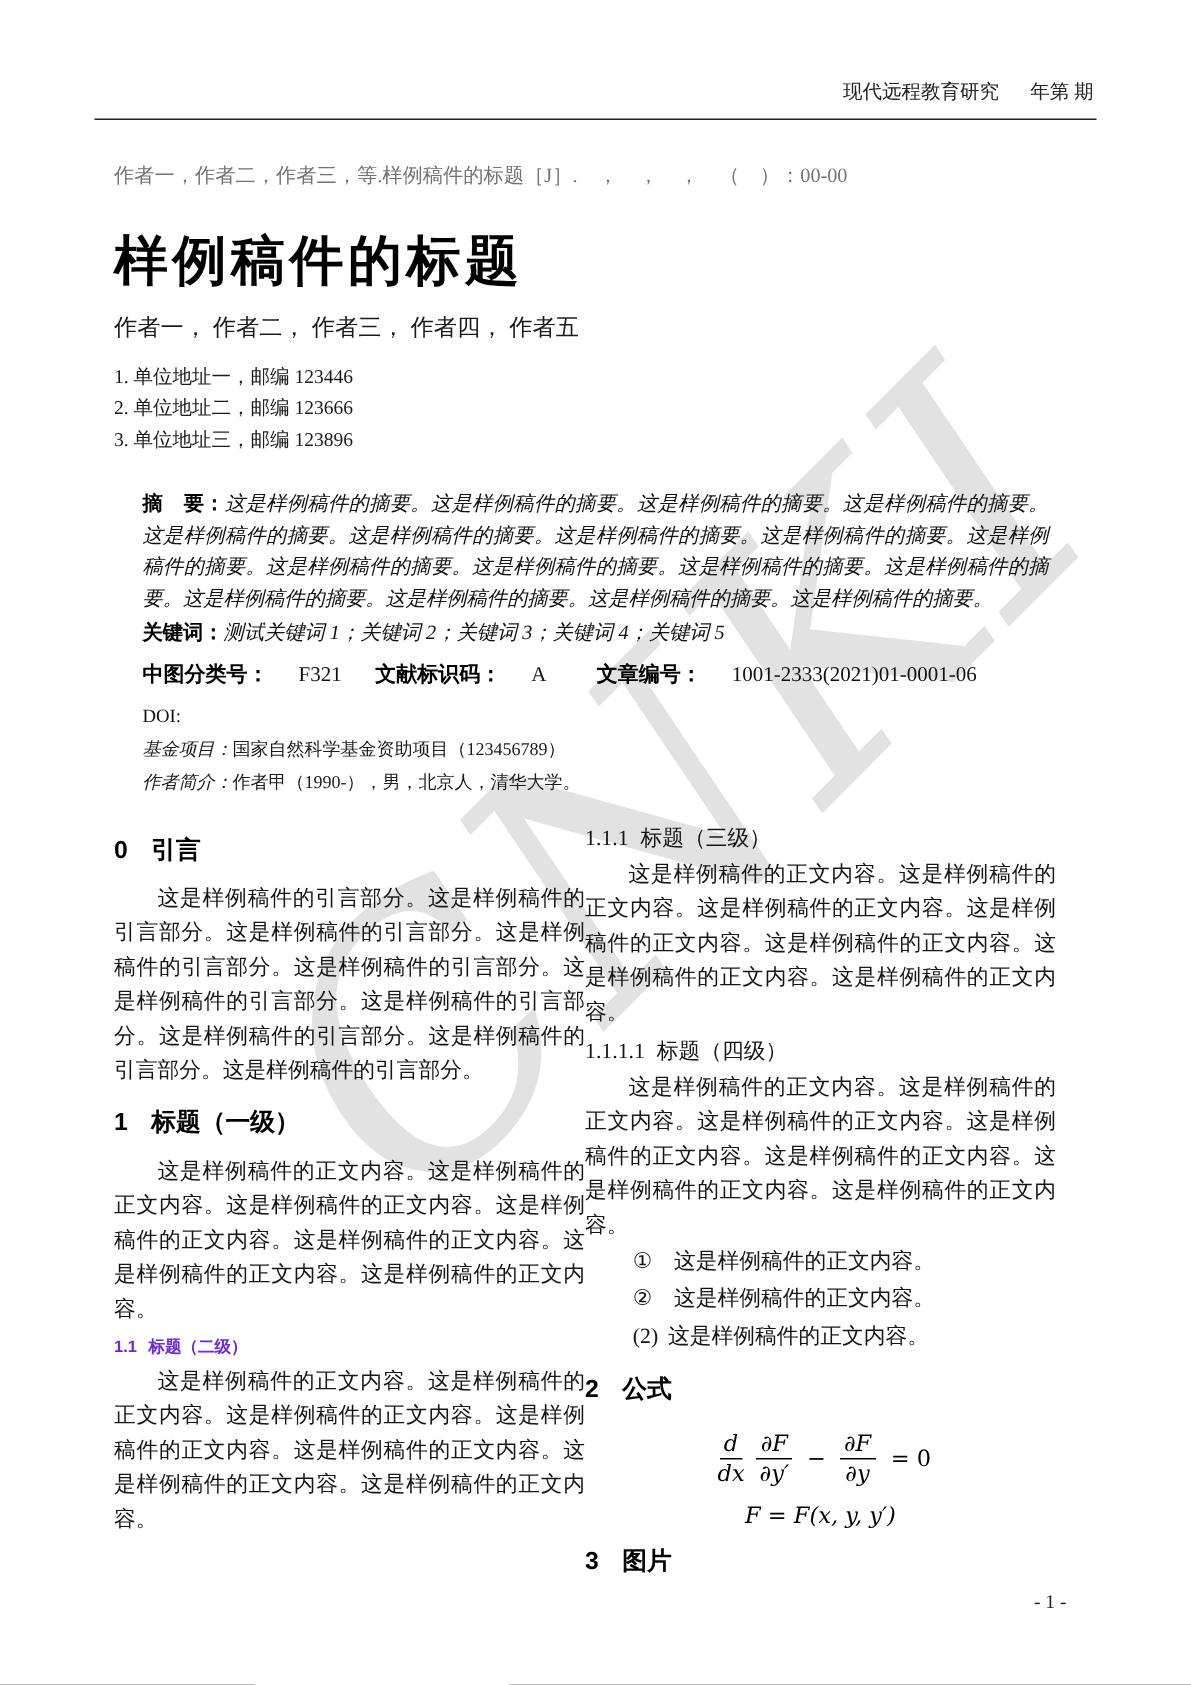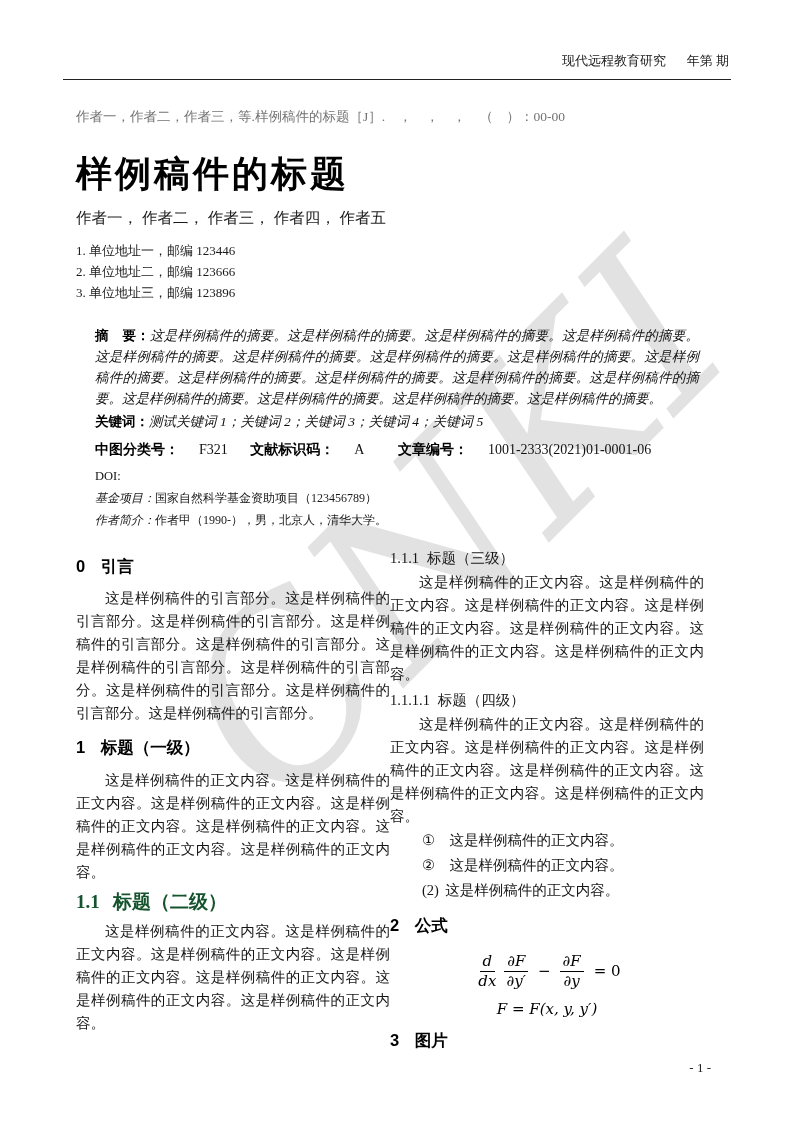--- a/index.html
+++ b/index.html
@@ -75,22 +75,22 @@
     text-align:justify;text-indent:2em;color:#151515;
   }
   .h-big{
     margin:13px 0 11px 0;
     font-family:"Liberation Sans","DejaVu Sans",sans-serif;
     font-weight:bold;font-size:16.5px;line-height:1.2;color:#000;
   }
   .col > .h-big:first-child{margin-top:0;}
   .h-mid{
     margin:6px 0 5px 0;
-    font-family:Liberation Serif, serif;
-    font-weight:bold;font-size:19px;line-height:1.3;color:#14532d;
+    font-family:Liberation Sans, sans-serif;
+    font-weight:bold;font-size:11px;line-height:1.3;color:#6d28d9;
   }
   .h-small{
     margin:4px 0 3px 0;
     font-weight:normal;font-size:14.5px;line-height:1.4;color:#151515;
     font-family:"Liberation Serif","DejaVu Serif",serif;
   }
   .col > .h-small:first-child{margin-top:0;}
   .hn{margin-right:.95em;}
   .h-mid .hn{margin-right:.7em;}
   .h-small .hn{margin-right:.55em;}

